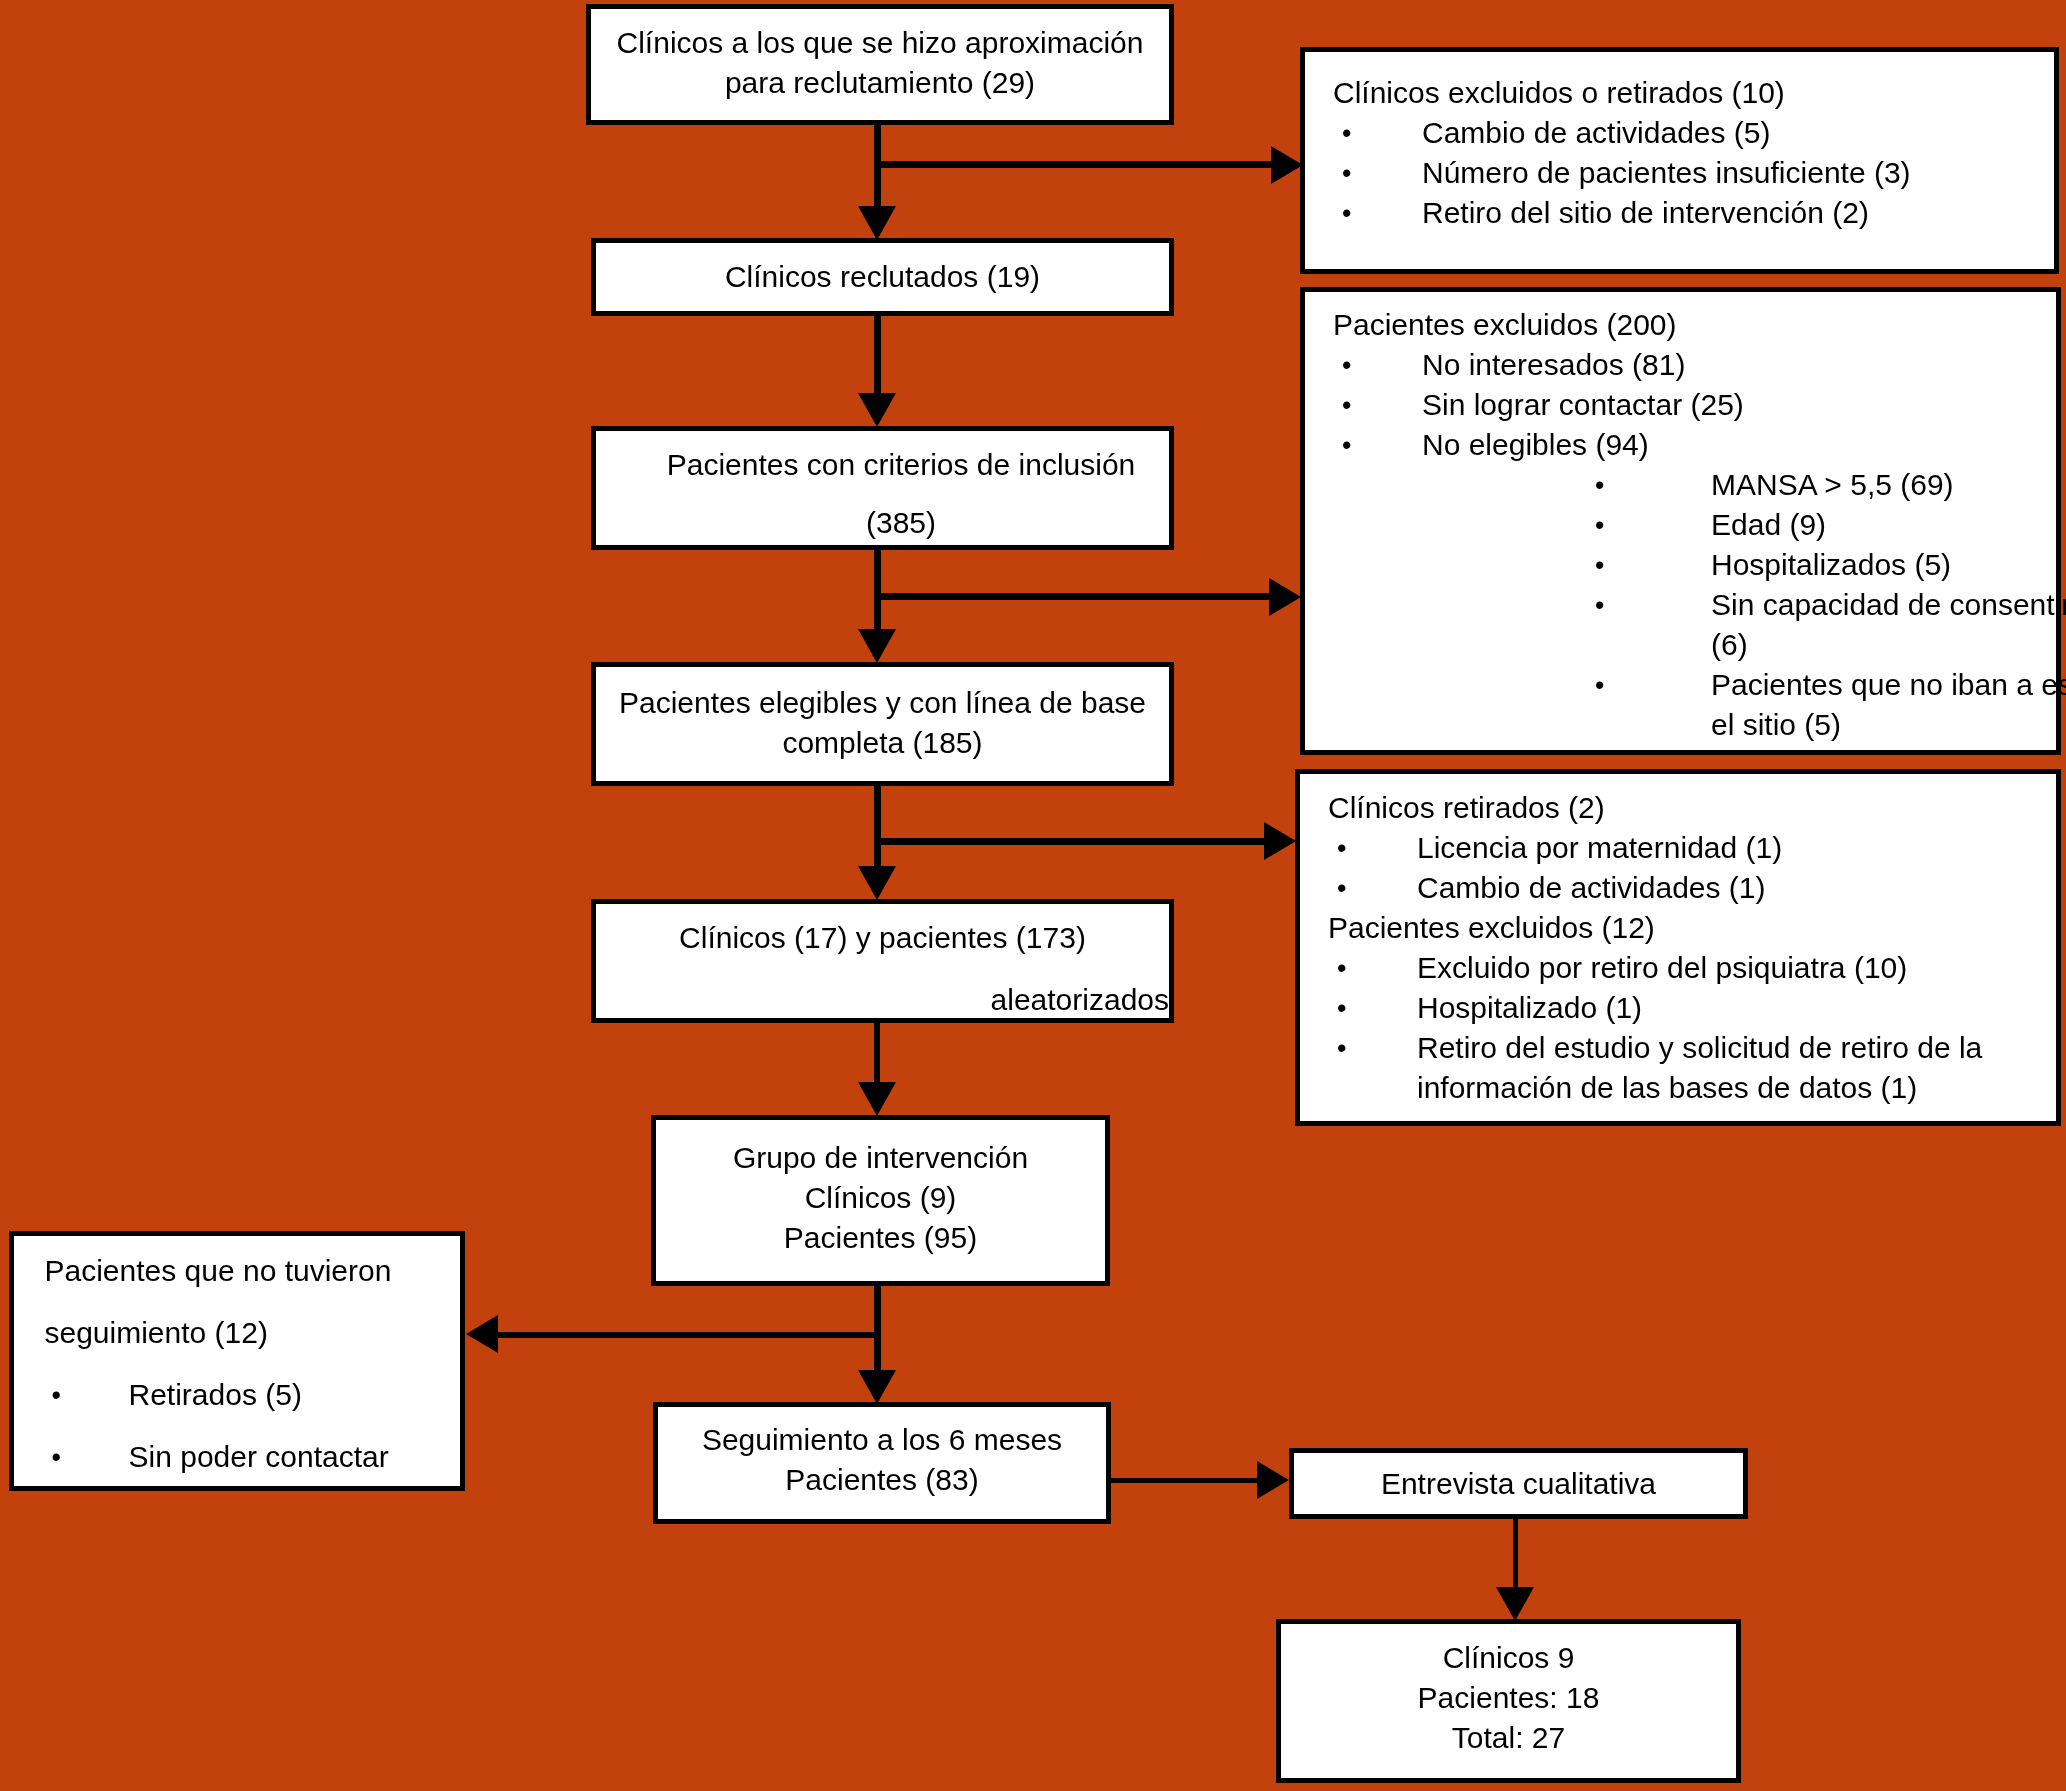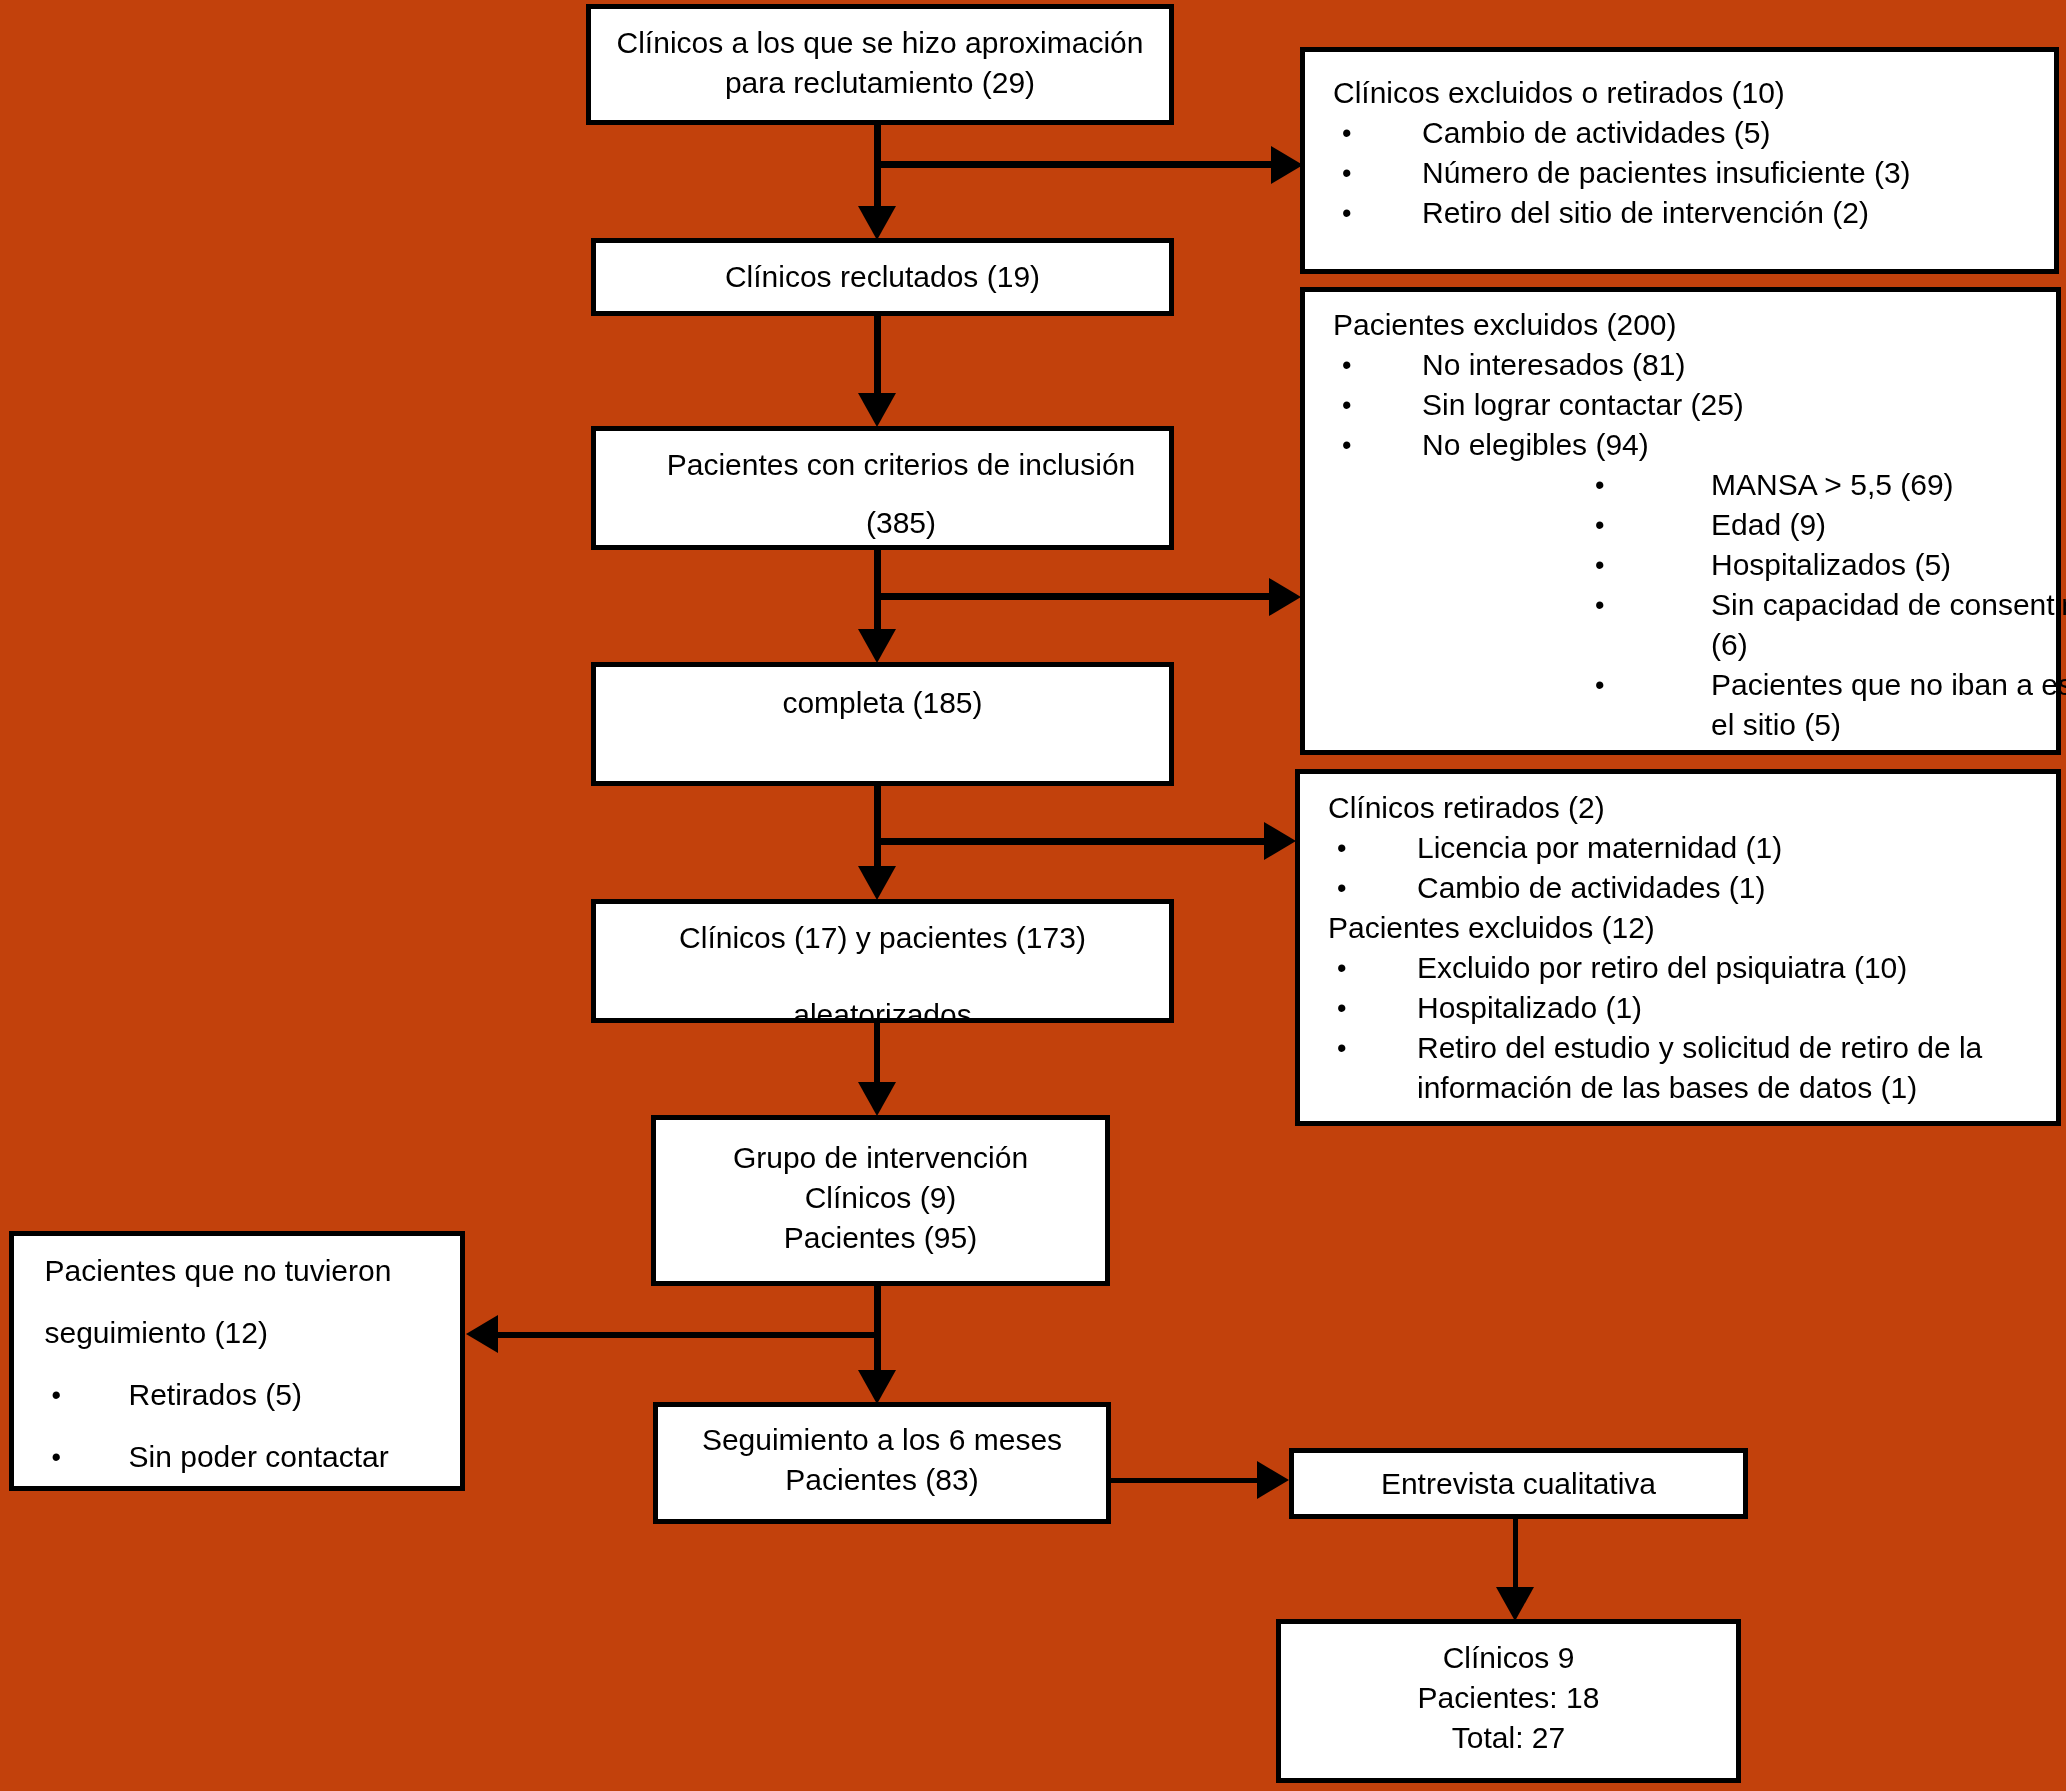--- a/index.html
+++ b/index.html
@@ -15,21 +15,21 @@
   .box{
     position:absolute;
     border:5.7px solid #000;
     background:#fff;
     box-sizing:border-box;
   }
   .center{ text-align:center; overflow:hidden; }
   .tline{ font-size:30px; line-height:40px; white-space:nowrap; }
   .g26{ margin-top:18.4px; }
   .g30{ }
-  .g36{ margin-top:37px; }
+  .g36{ margin-top:22px;text-align:right; }
   .flexcenter{ display:flex; align-items:center; justify-content:center; }
 
   #b-approached{left:586px;top:3.5px;width:588px;height:121px;padding-top:14px;}
   #b-recruited{left:591px;top:238px;width:583px;height:78px;}
   #b-inclusion{left:591px;top:426px;width:583px;height:124px;padding-top:14px;padding-left:37px;}
   #b-eligible{left:591px;top:662px;width:583px;height:124px;padding-top:15.5px;}
   #b-randomized{left:591px;top:899px;width:583px;height:124px;padding-top:14px;}
   #b-intervention{left:651px;top:1115px;width:459px;height:171px;padding-top:17.7px;}
   #b-followup{left:653px;top:1402px;width:458px;height:122px;padding-top:12.7px;}
   #b-interview{left:1289px;top:1448px;width:459px;height:71px;}
@@ -96,20 +96,21 @@
   <div class="box center flexcenter" id="b-recruited">
     <div class="tline">Clínicos reclutados (19)</div>
   </div>
 
   <div class="box center" id="b-inclusion">
     <div class="tline">Pacientes con criterios de inclusión</div>
     <div class="tline g26">(385)</div>
   </div>
 
   <div class="box center" id="b-eligible">
+    <div class="tline">Pacientes elegibles y con línea de base</div>
     <div class="tline g30">completa (185)</div>
   </div>
 
   <div class="box center" id="b-randomized">
     <div class="tline">Clínicos (17) y pacientes (173)</div>
     <div class="tline g36">aleatorizados</div>
   </div>
 
   <div class="box center" id="b-intervention">
     <div class="tline">Grupo de intervención</div>

